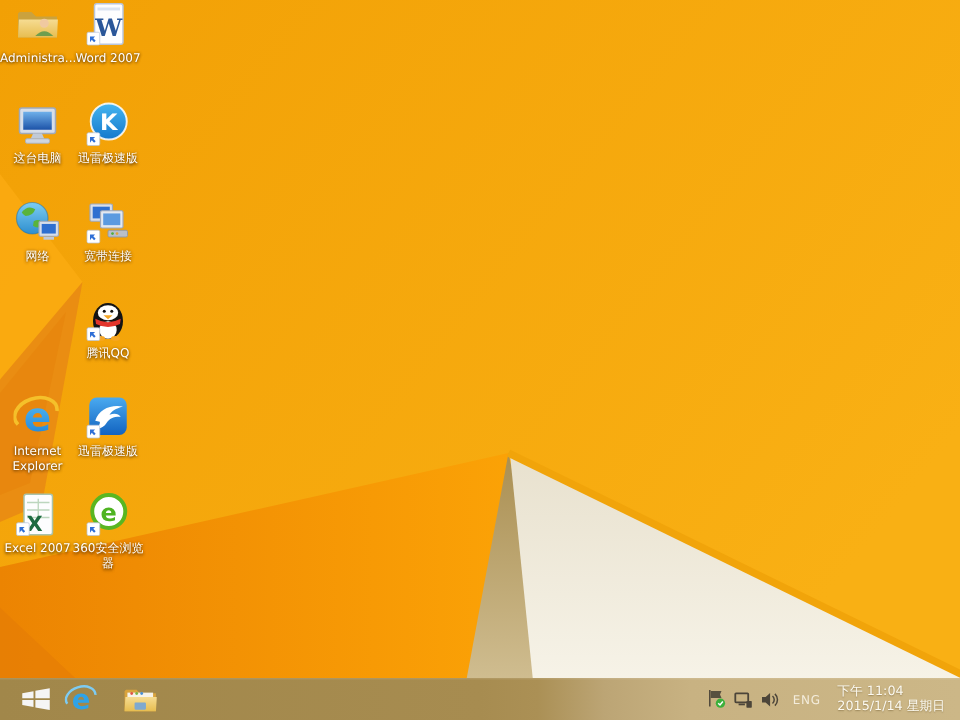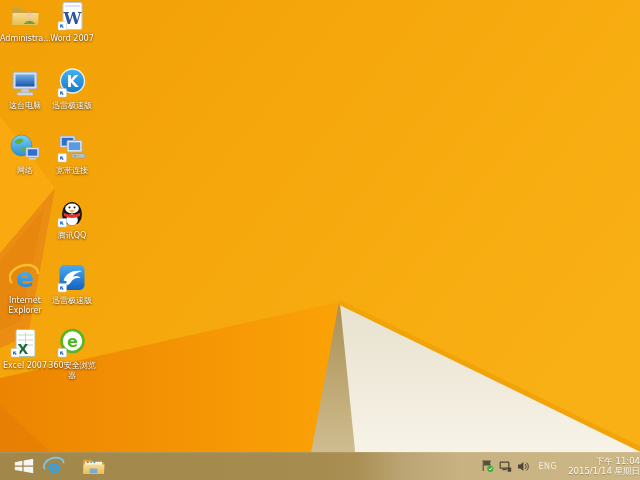--- a/index.html
+++ b/index.html
@@ -9,24 +9,24 @@
   
   .cell{position:absolute;width:50px;text-align:center;cursor:default;}
   .ico{height:32px;display:flex;align-items:flex-end;justify-content:center;position:relative;}
   .lbl{margin-top:2px;font-size:8px;line-height:10px;color:#fff;white-space:nowrap;
        text-shadow:0 1px 2px rgba(90,50,0,.85),0 0 2px rgba(90,50,0,.6);}
   
   .taskbar{position:absolute;left:0;bottom:0;width:640px;height:28px;
     background:linear-gradient(90deg,#a1874a 0%,#a78c50 50%,#ab9055 56%,#bca575 63%,#c8b282 72%,#ccb787 100%);
     box-shadow:inset 0 1px 0 rgba(255,255,255,.10);}
   .tb-btn{position:absolute;top:0;height:28px;display:flex;align-items:center;justify-content:center;}
-  .tray{position:absolute;right:0;top:0;height:28px;display:flex;align-items:center;gap:5px;}
+  .tray{position:absolute;right:0;top:0;height:28px;display:flex;align-items:center;gap:5px;padding-right:10px;}
   .tray-ic{display:flex;align-items:center;justify-content:center;width:13px;height:14px;}
   .eng{font-size:8px;color:#f3ecdb;letter-spacing:.5px;margin:0 3px;}
-  .clock{text-align:right;color:#fcfaf2;font-size:8.5px;line-height:10px;margin-left:3px;
+  .clock{text-align:left;color:#fcfaf2;font-size:8.5px;line-height:10px;margin-left:3px;
          text-shadow:0 1px 1px rgba(80,60,20,.4);}
   svg{display:block;}
 </style>
 </head>
 <body>
 
 <div class="stage">
 
   <svg class="wp" viewBox="0 0 640 480" aria-hidden="true">
     <defs>

